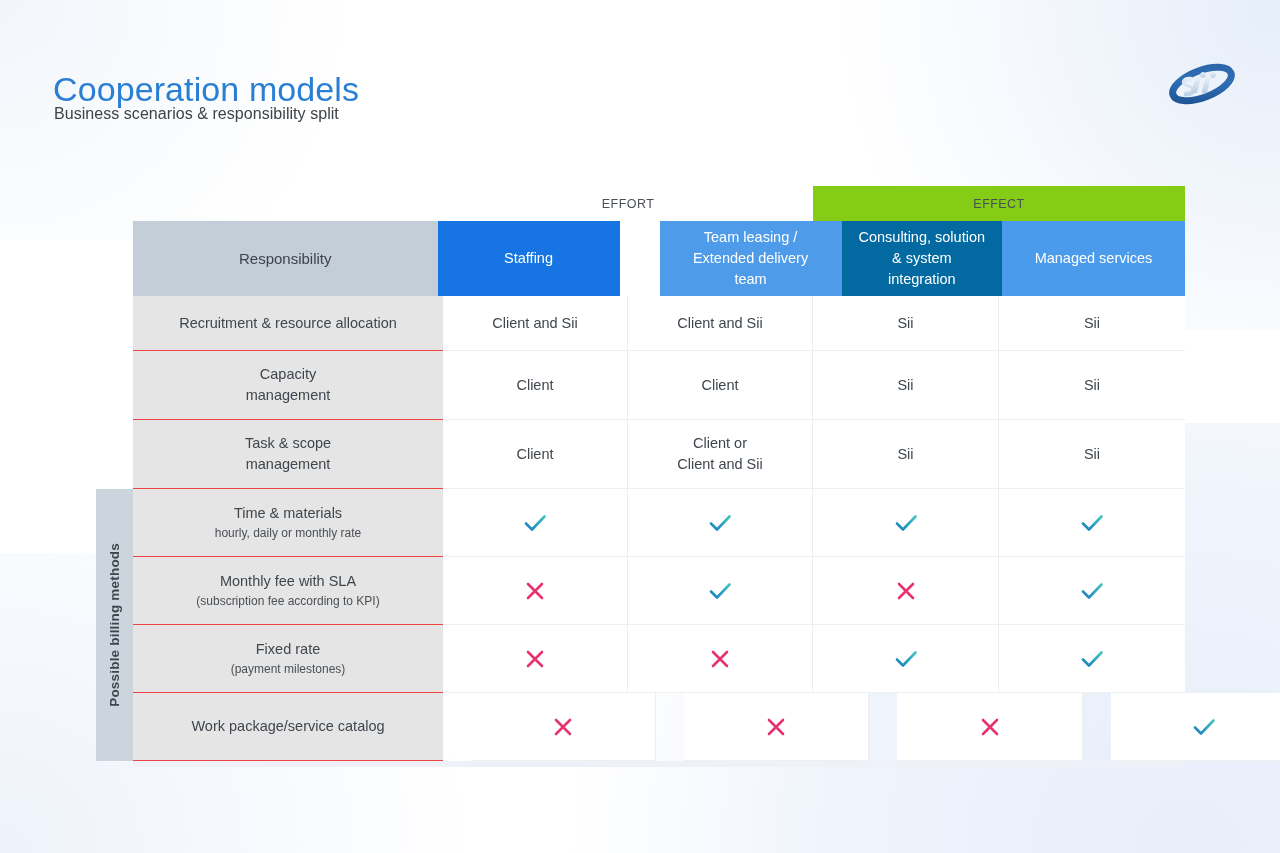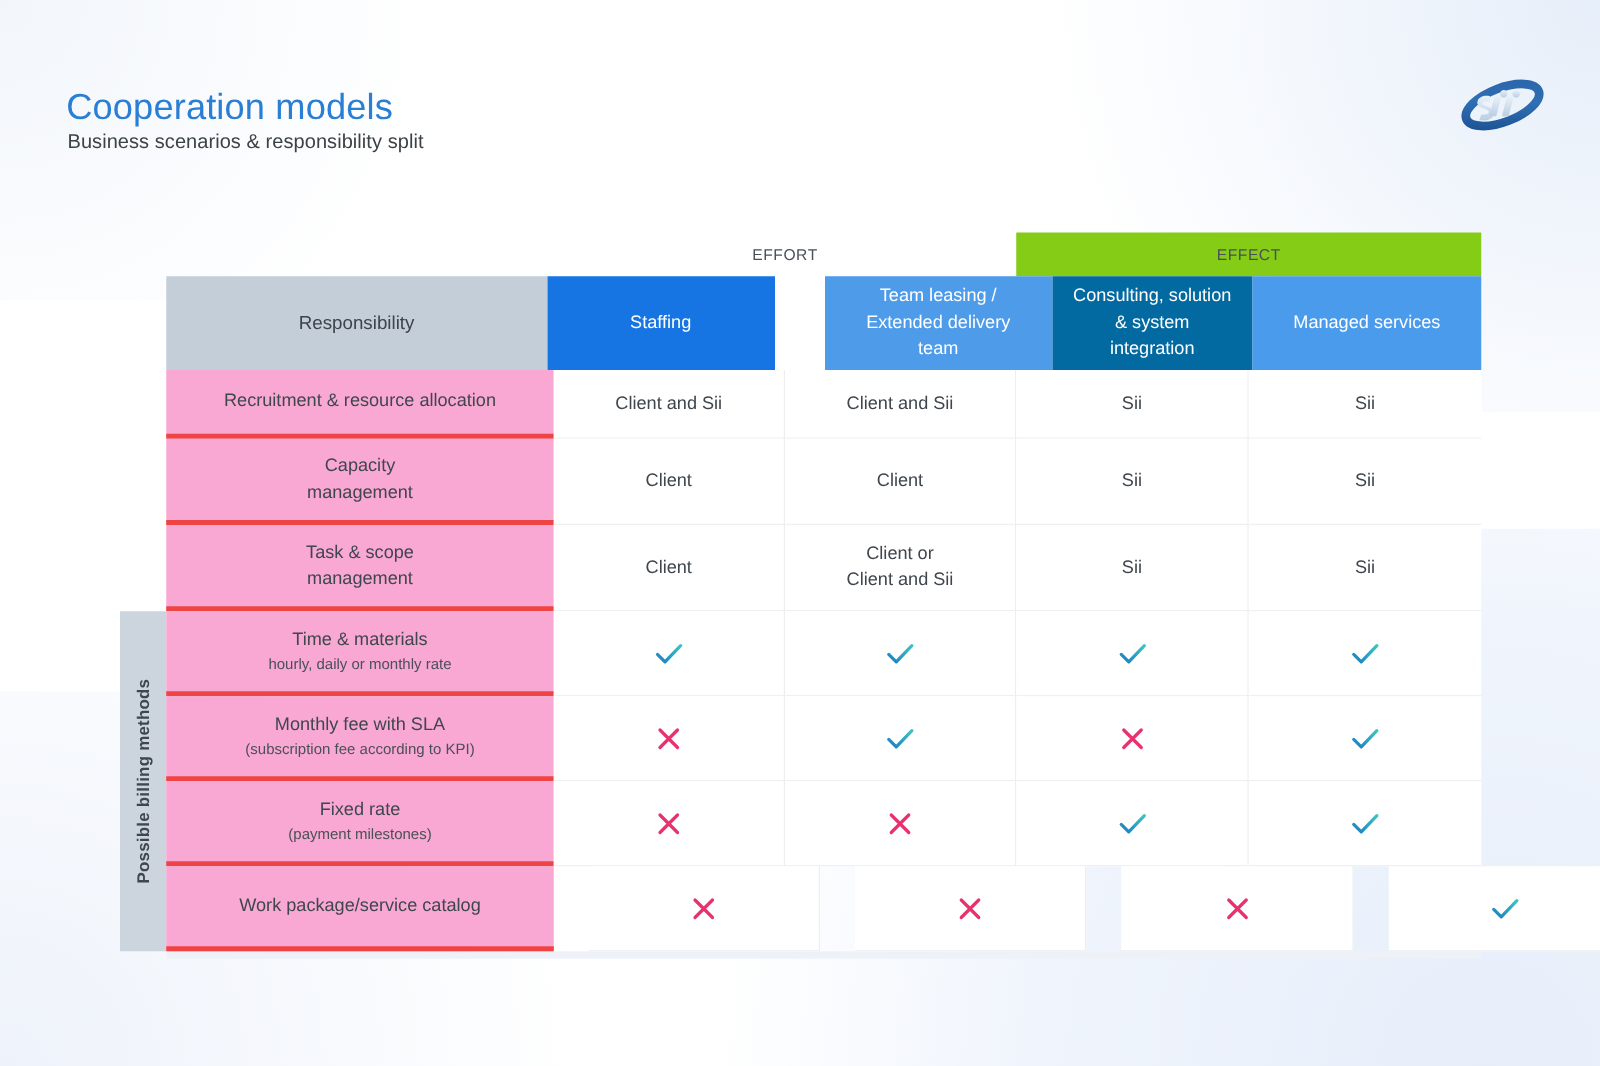--- a/index.html
+++ b/index.html
@@ -30,21 +30,21 @@
   }
   .bg-tint-tl {
     position:absolute; top:0; left:0; width:420px; height:240px;
     background:radial-gradient(circle at 0% 0%, #f2f6fb 0%, rgba(255,255,255,0) 72%);
     pointer-events:none;
   }
 
   
   .slide-title {
     position:absolute; left:53px; top:71px;
-    font-size:29px; font-weight:400; color:#2a7fd4;
+    font-size:34px; font-weight:400; color:#2a7fd4;
     letter-spacing:.1px; line-height:1.1;
   }
   .slide-subtitle {
     position:absolute; left:54px; top:105px;
     font-size:16px; font-weight:400; color:#3c4246;
     letter-spacing:.05px;
   }
   .logo {
     position:absolute; right:43px; top:60px;
     width:70px; height:48px;
@@ -98,23 +98,23 @@
   .row { display:flex; }
   .row.r0 { height:55px; }
   .row.r1 { height:69px; }
   .row.r2 { height:69px; }
   .row.r3 { height:68px; }
   .row.r4 { height:68px; }
   .row.r5 { height:68px; }
   .row.r6 { height:68px;gap:28px; }
 
   .cell-label {
-    width:310px; background:#f9a8d4;
+    width:310px; background:#e5e5e5;
     display:flex; flex-direction:column; align-items:center; justify-content:center;
-    text-align:center; color:#3f464d; border-bottom:4px solid #ef4444;
+    text-align:center; color:#3f464d; border-bottom:1px solid #ef4444;
   }
   .cell-label .main { font-size:14.5px; line-height:1.42; }
   .cell-label .sub  { font-size:12px; line-height:1.4; color:#4a5057; margin-top:1px; }
 
   .cell {
     display:flex; align-items:center; justify-content:center; text-align:center;
     background:#ffffff; color:#3f464d; font-size:14.5px; line-height:1.42;
     border-right:1px solid #eceef1; border-bottom:1px solid #eef0f2;
   }
   .c1 { width:185px; }

